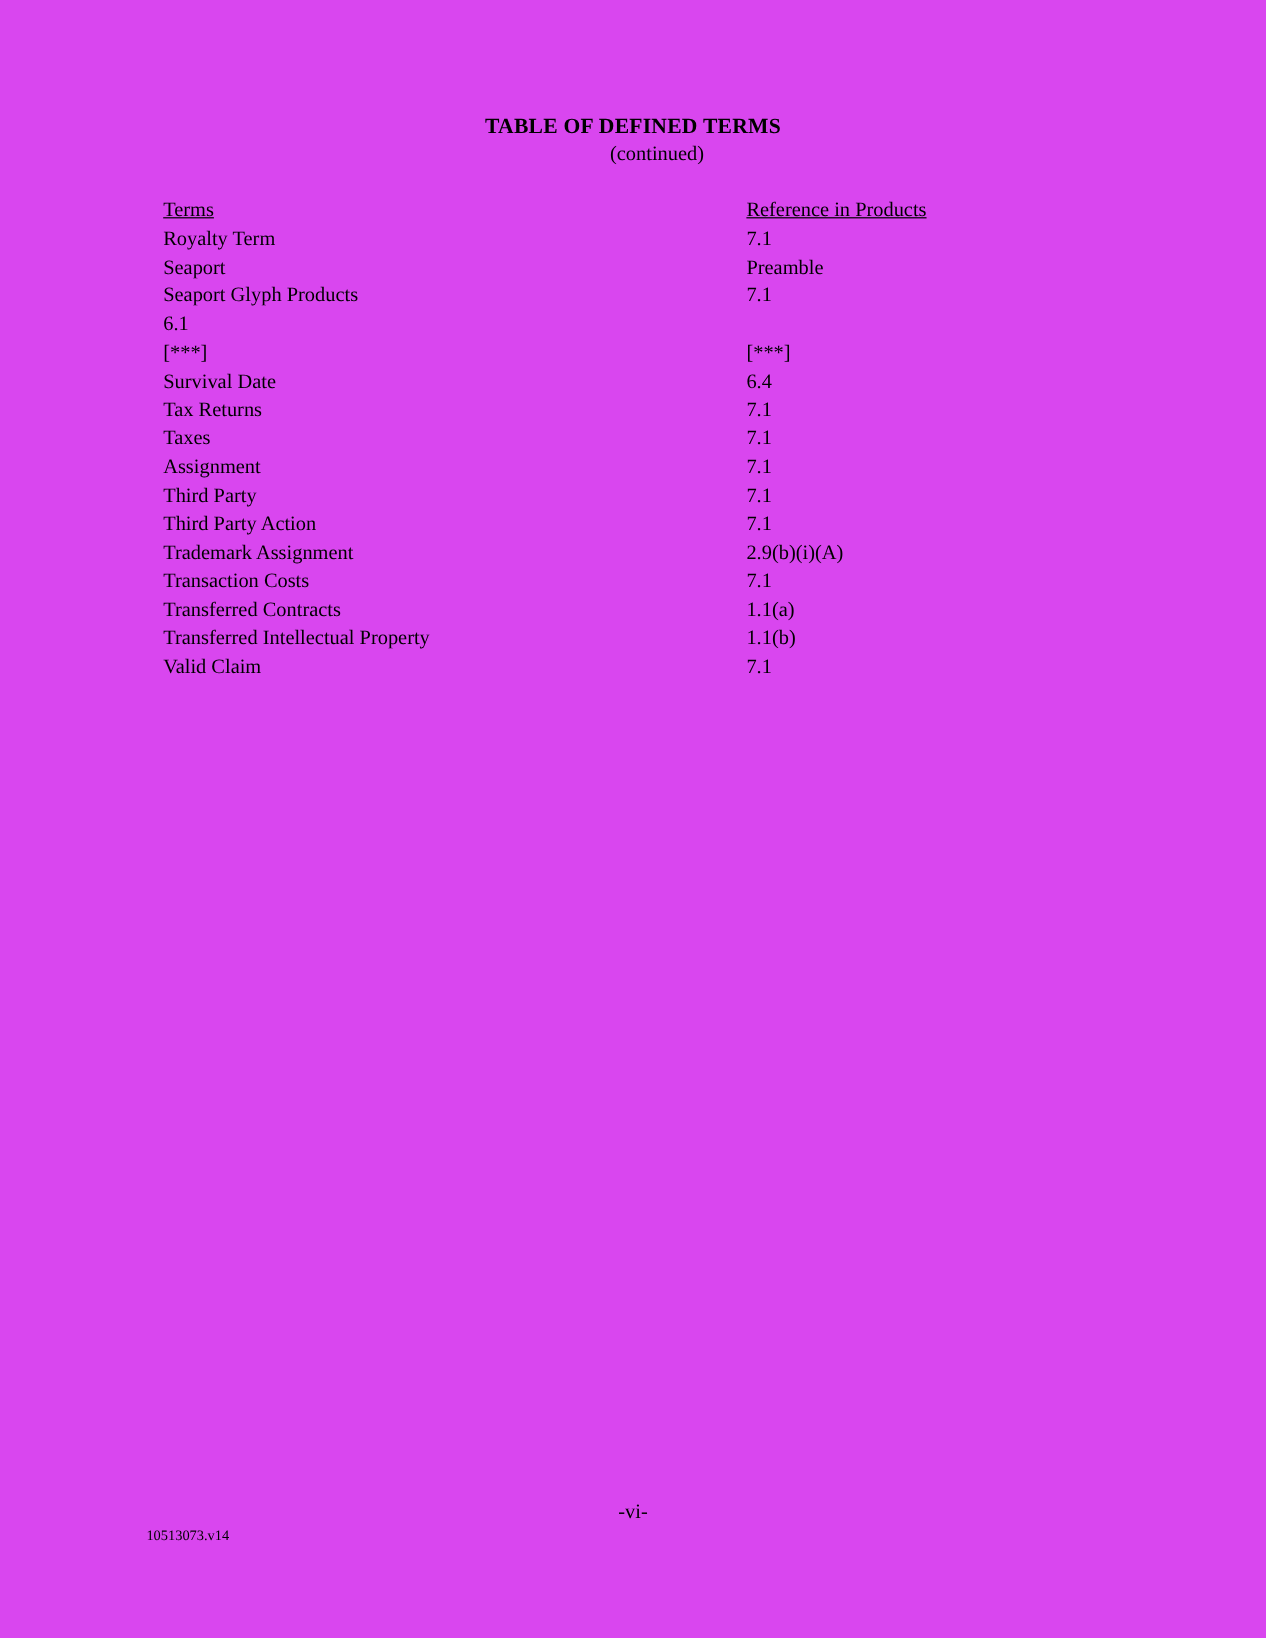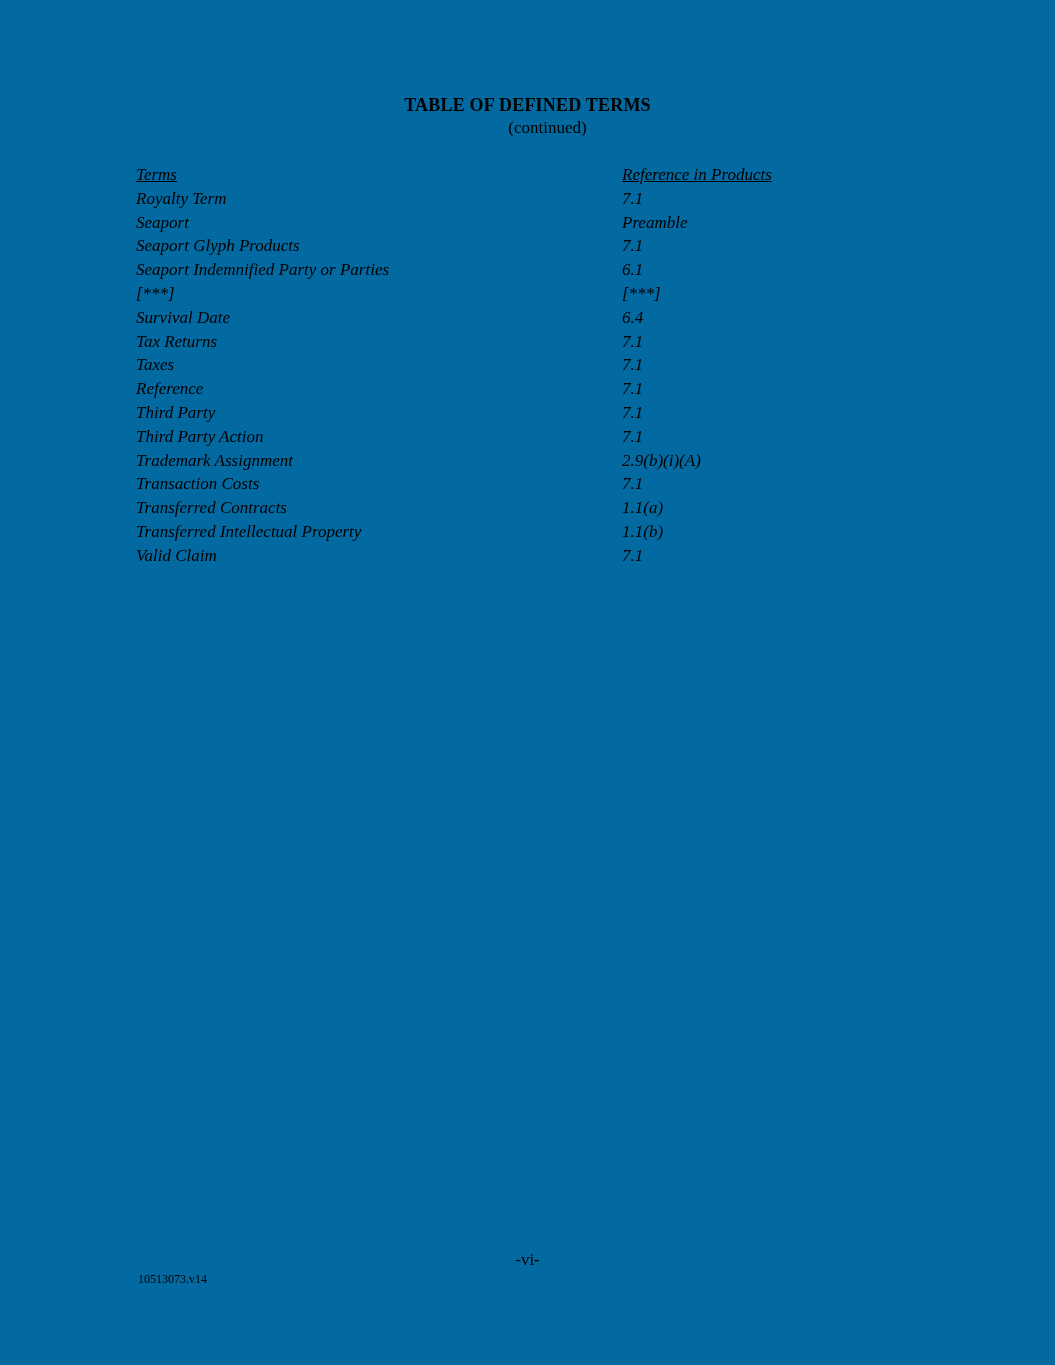--- a/index.html
+++ b/index.html
@@ -4,21 +4,21 @@
 <style>
   html, body {
     margin: 0;
     padding: 0;
     background: #ffffff;
   }
   .page {
     position: relative;
     width: 1055px;
     height: 1365px;
-    background: #0369a1;
+    background: #d946ef;
     font-family: "Liberation Serif", "DejaVu Serif", serif;
     color: #000000;
     overflow: hidden;
   }
   .doc-header {
     position: absolute;
     top: 95px;
     left: 0;
     width: 100%;
     text-align: center;
@@ -37,21 +37,20 @@
     position: absolute;
     top: 163px;
     left: 136px;
     width: 700px;
     font-size: 17px;
   }
   .t-row {
     display: flex;
     line-height: 23.8px;
     white-space: nowrap;
-    font-style: italic;
   }
   .t-term {
     width: 486px;
     flex: 0 0 486px;
   }
   .t-ref {
     flex: 1;
   }
   .t-head .t-term span,
   .t-head .t-ref span {
@@ -63,21 +62,20 @@
     left: 0;
     width: 100%;
     text-align: center;
     font-size: 17px;
   }
   .doc-id {
     position: absolute;
     top: 1272px;
     left: 122px;
     font-size: 12px;
-    margin-left: 16px;
   }
 </style>
 </head>
 <body>
 
 <div class="page">
 
   <div class="doc-header">
     <div class="doc-title">TABLE OF DEFINED TERMS</div>
     <div class="doc-subtitle">(continued)</div>
@@ -99,41 +97,40 @@
         </div>
         <div class="t-row">
           <div class="t-term">Seaport</div>
           <div class="t-ref">Preamble</div>
         </div>
         <div class="t-row">
           <div class="t-term">Seaport Glyph Products</div>
           <div class="t-ref">7.1</div>
         </div>
         <div class="t-row">
-          <div class="t-term">Seaport Indemnified Party or Parties</div>
           <div class="t-ref">6.1</div>
         </div>
         <div class="t-row">
           <div class="t-term">[***]</div>
           <div class="t-ref">[***]</div>
         </div>
         <div class="t-row">
           <div class="t-term">Survival Date</div>
           <div class="t-ref">6.4</div>
         </div>
         <div class="t-row">
           <div class="t-term">Tax Returns</div>
           <div class="t-ref">7.1</div>
         </div>
         <div class="t-row">
           <div class="t-term">Taxes</div>
           <div class="t-ref">7.1</div>
         </div>
         <div class="t-row">
-          <div class="t-term">Reference</div>
+          <div class="t-term">Assignment</div>
           <div class="t-ref">7.1</div>
         </div>
         <div class="t-row">
           <div class="t-term">Third Party</div>
           <div class="t-ref">7.1</div>
         </div>
         <div class="t-row">
           <div class="t-term">Third Party Action</div>
           <div class="t-ref">7.1</div>
         </div>

